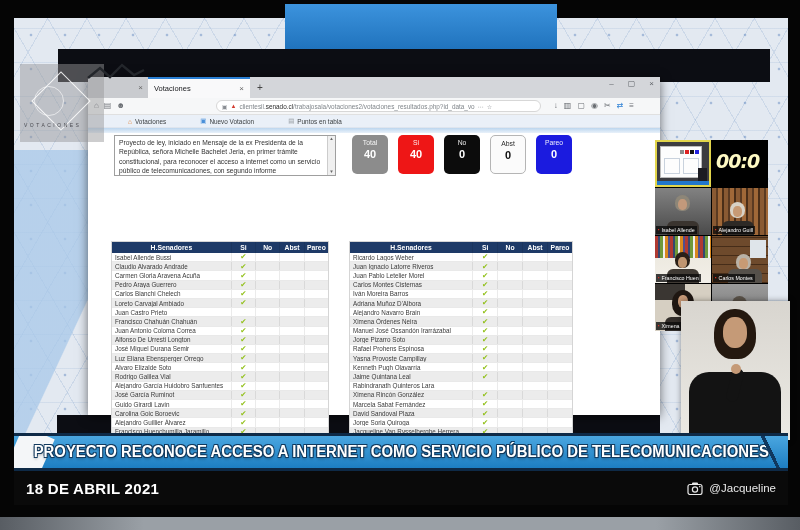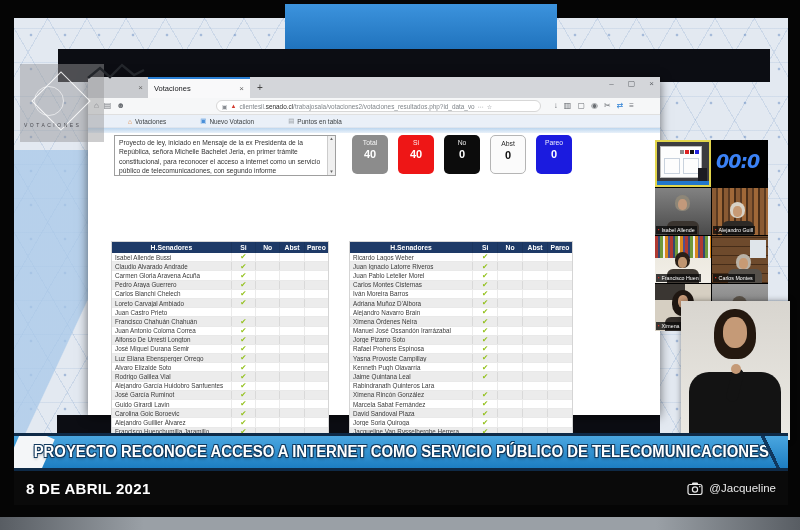--- a/index.html
+++ b/index.html
@@ -92,21 +92,21 @@
   
   .tile.share{background:#3c3c40;border:2px solid #e2d54b;}
   .mini-win{position:absolute;left:3px;top:4px;width:42px;height:32px;background:#fdfdfd;border:1px solid #bbb;}
   .mini-sq{position:absolute;top:3px;right:2px;display:flex;gap:1px;}
   .mini-sq i{width:4px;height:4px;display:block;}
   .mini-tbl{position:absolute;left:3px;top:11px;width:16px;height:16px;border:1px solid #c9d2dd;}
   .mini-tbl.r{left:22px;}
   .mini-strip{position:absolute;left:0;bottom:0;width:100%;height:4px;background:#2277cc;}
   .mini-person{position:absolute;right:2px;bottom:4px;width:9px;height:13px;background:#1c1c22;}
   
-  .tile.timer{background:#000;color:#3b82f6;text-decoration:underline;}
+  .tile.timer{background:#000;color:#fef9c3;text-decoration:underline;}
   .timer-text{position:absolute;left:4px;top:10px;font-size:19px;font-weight:bold;font-style:italic;
     font-family:"DejaVu Sans",sans-serif;letter-spacing:-1px;white-space:nowrap;text-shadow:0 1px 2px rgba(0,0,0,.8);}
   
   .p-head{position:absolute;width:15px;height:16px;border-radius:50% 50% 45% 45%;}
   .p-face{position:absolute;width:9px;height:11px;border-radius:45%;}
   .p-body{position:absolute;bottom:0;height:14px;border-radius:6px 6px 0 0;}
   .tile.isabel{background:linear-gradient(#828282,#4a4a4a);}
   .tile.isabel .p-head{left:20px;top:7px;background:#8d8678;}
   .tile.isabel .p-face{left:23px;top:11px;background:#c2997b;}
   .tile.isabel .p-body{left:12px;width:32px;background:#3a342f;}
@@ -739,21 +739,21 @@
     <div class="it-face"></div>
     <div class="it-body"></div>
     <div class="it-arm"></div>
     <div class="it-hand"></div>
   </div>
 
   <div class="banner">
     <span class="banner-text">PROYECTO RECONOCE ACCESO A INTERNET COMO SERVICIO PÚBLICO DE TELECOMUNICACIONES</span>
   </div>
   <div class="footer">
-    <span class="date">8 DE ABRIL 2021</span>
+    <span class="date">18 DE ABRIL 2021</span>
     <span class="social">
       <svg width="16" height="13" viewBox="0 0 16 13">
         <rect x="1" y="2.5" width="14" height="10" rx="2" fill="none" stroke="#e9e9e9" stroke-width="1.2"></rect>
         <circle cx="8" cy="7.5" r="2.6" fill="none" stroke="#e9e9e9" stroke-width="1.2"></circle>
         <rect x="5" y="0.5" width="6" height="2.4" rx="1" fill="#e9e9e9"></rect>
         <circle cx="12.8" cy="4.6" r="0.8" fill="#e9e9e9"></circle>
       </svg>
       <span>@Jacqueline</span>
     </span>
   </div>

